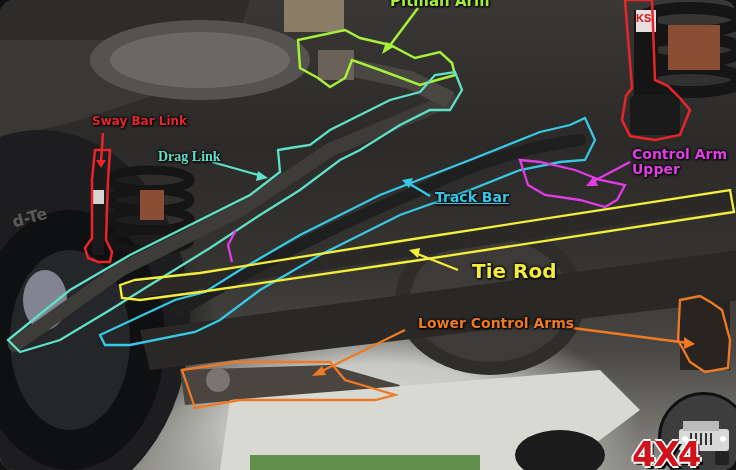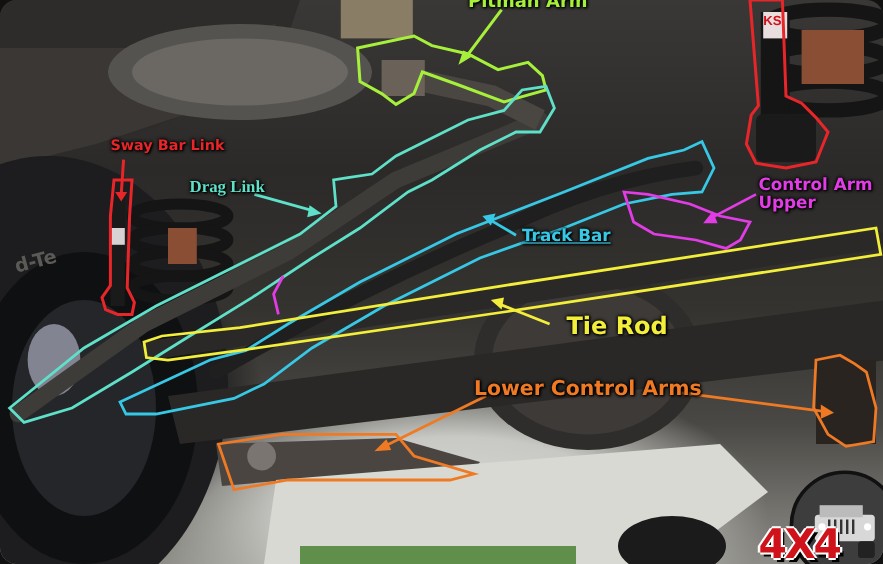--- a/index.html
+++ b/index.html
@@ -125,21 +125,21 @@
 
   <div class="lbl" style="left:390px;top:-6px;color:#a6f03c;">Pitman Arm</div>
   <div class="lbl" style="left:58px;top:115px;color:#e8262a;font-size:12px;padding-left:34px;">Sway Bar Link</div>
   <div class="lbl" style="left:158px;top:150px;color:#5fe0c8;font-size:14px;font-family:Liberation Serif, serif;">Drag Link</div>
   <div class="lbl" style="left:435px;top:190px;color:#37c8e6;font-size:14px;text-decoration:underline;">Track Bar</div>
   <div class="lbl" style="left:632px;top:147px;color:#e23ce6;font-size:14px;">
     <div>Control Arm</div>
     <div>Upper</div>
   </div>
   <div class="lbl" style="left:436px;top:261px;color:#f2ee3a;font-size:20px;margin-left:36px;">Tie Rod</div>
-  <div class="lbl" style="left:395px;top:316px;color:#f07a24;font-size:17px;">Lower Control Arms</div>
+  <div class="lbl" style="left:418px;top:316px;color:#f07a24;font-size:14px;">Lower Control Arms</div>
 
   <div style="position:absolute;left:636px;top:12px;color:#d0121b;font-weight:bold;font-size:11px;font-family:Liberation Sans, sans-serif;">KS</div>
 
   <div style="position:absolute;left:12px;top:208px;color:#5b5a57;font-weight:bold;font-size:16px;transform:rotate(-15deg);font-family:'DejaVu Sans',sans-serif;">d-Te</div>
 
   <div id="logo">
     <div id="logo-circle">
       <svg width="86" height="86" viewBox="0 0 86 86">
         <rect x="18" y="34" width="50" height="22" rx="3" fill="#d8d8d8"></rect>
         <rect x="22" y="26" width="36" height="10" fill="#bbbbbb"></rect>

